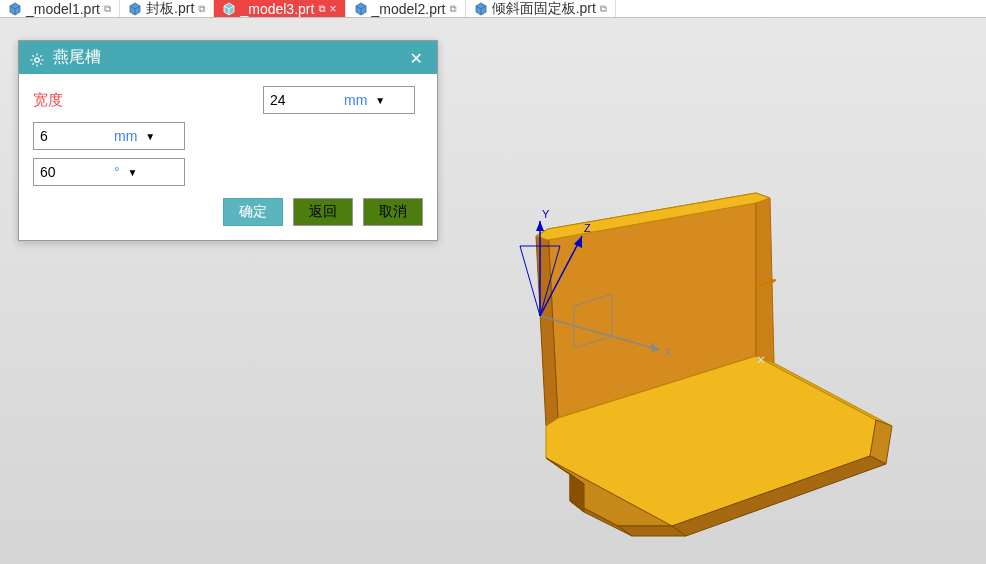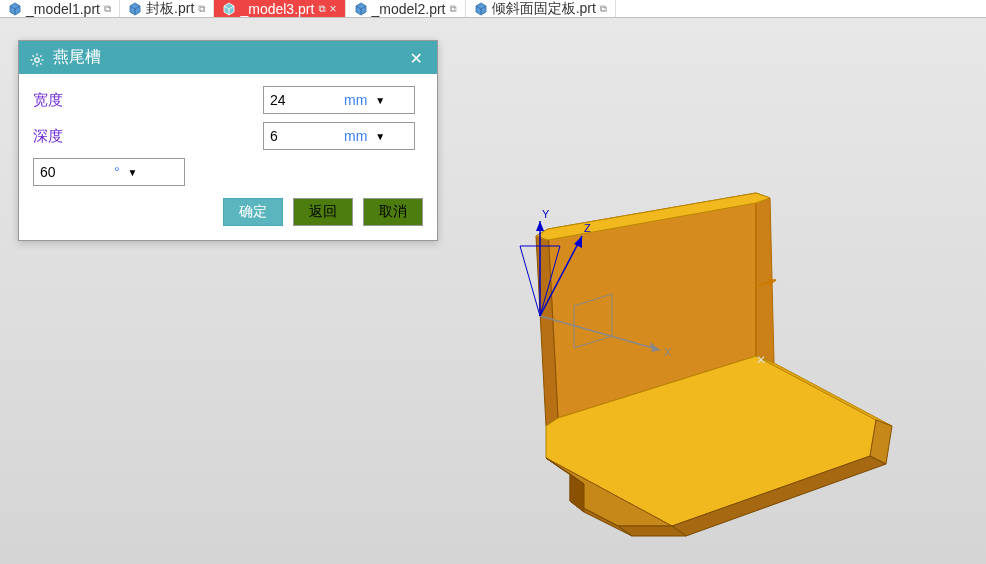--- a/index.html
+++ b/index.html
@@ -82,21 +82,21 @@
       padding: 12px 14px 14px 14px;
     }
     .form-row {
       display: flex;
       align-items: center;
       margin-bottom: 8px;
     }
     .form-label {
       width: 230px;
       font-size: 15px;
-      color: #6d28d9;
+      color: #ef4444;
     }
     .form-input-group {
       display: flex;
       align-items: center;
       border: 1px solid #999;
       height: 28px;
       width: 152px;
     }
     .form-input {
       border: none;
@@ -274,21 +274,20 @@
   <div class="dialog-body">
     <div class="form-row">
       <div class="form-label">宽度</div>
       <div class="form-input-group">
         <input class="form-input" value="24" style="">
         <span class="form-unit">mm</span>
         <span class="form-dropdown">▼</span>
       </div>
     </div>
     <div class="form-row">
-      <div class="form-label">深度</div>
       <div class="form-input-group">
         <input class="form-input" value="6" style="">
         <span class="form-unit">mm</span>
         <span class="form-dropdown">▼</span>
       </div>
     </div>
     <div class="form-row">
       <div class="form-input-group">
         <input class="form-input" value="60" style="">
         <span class="form-unit">°</span>

